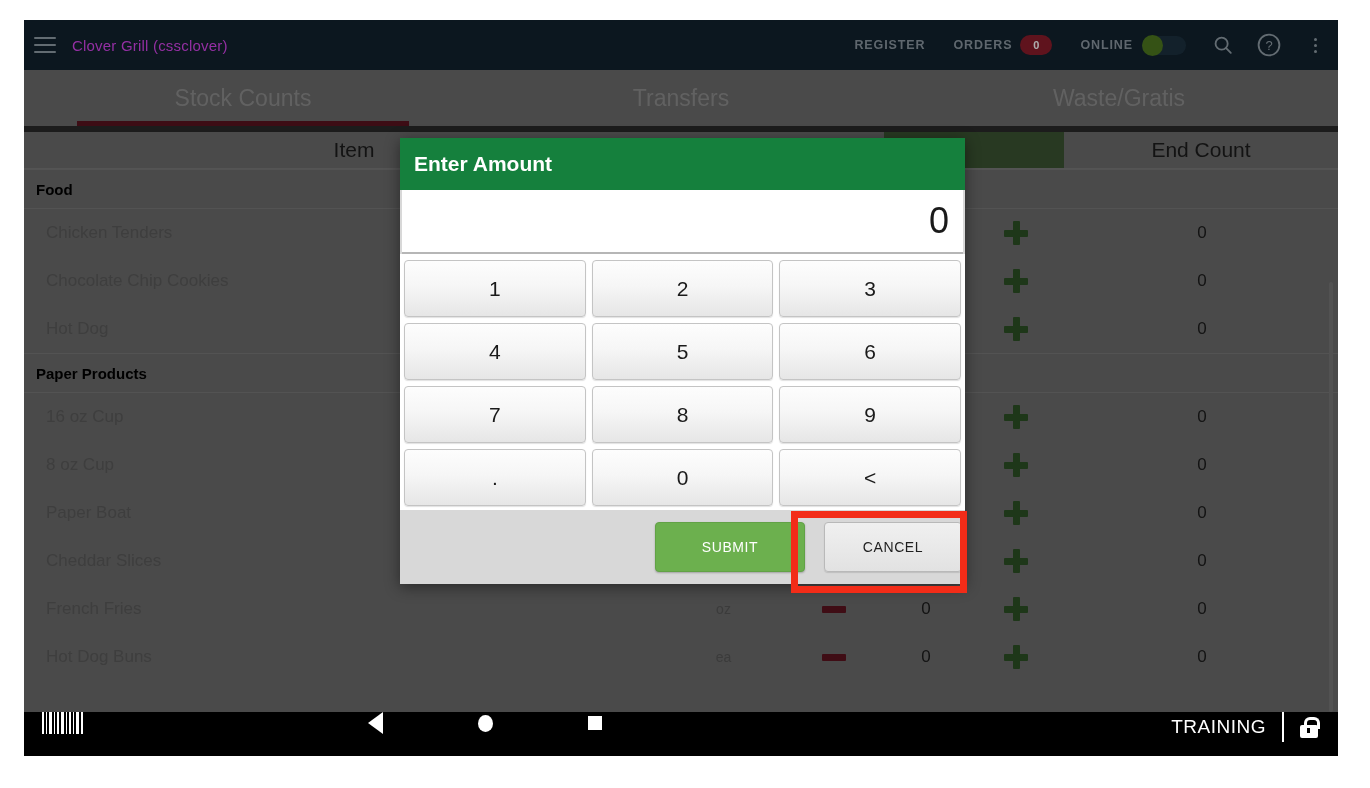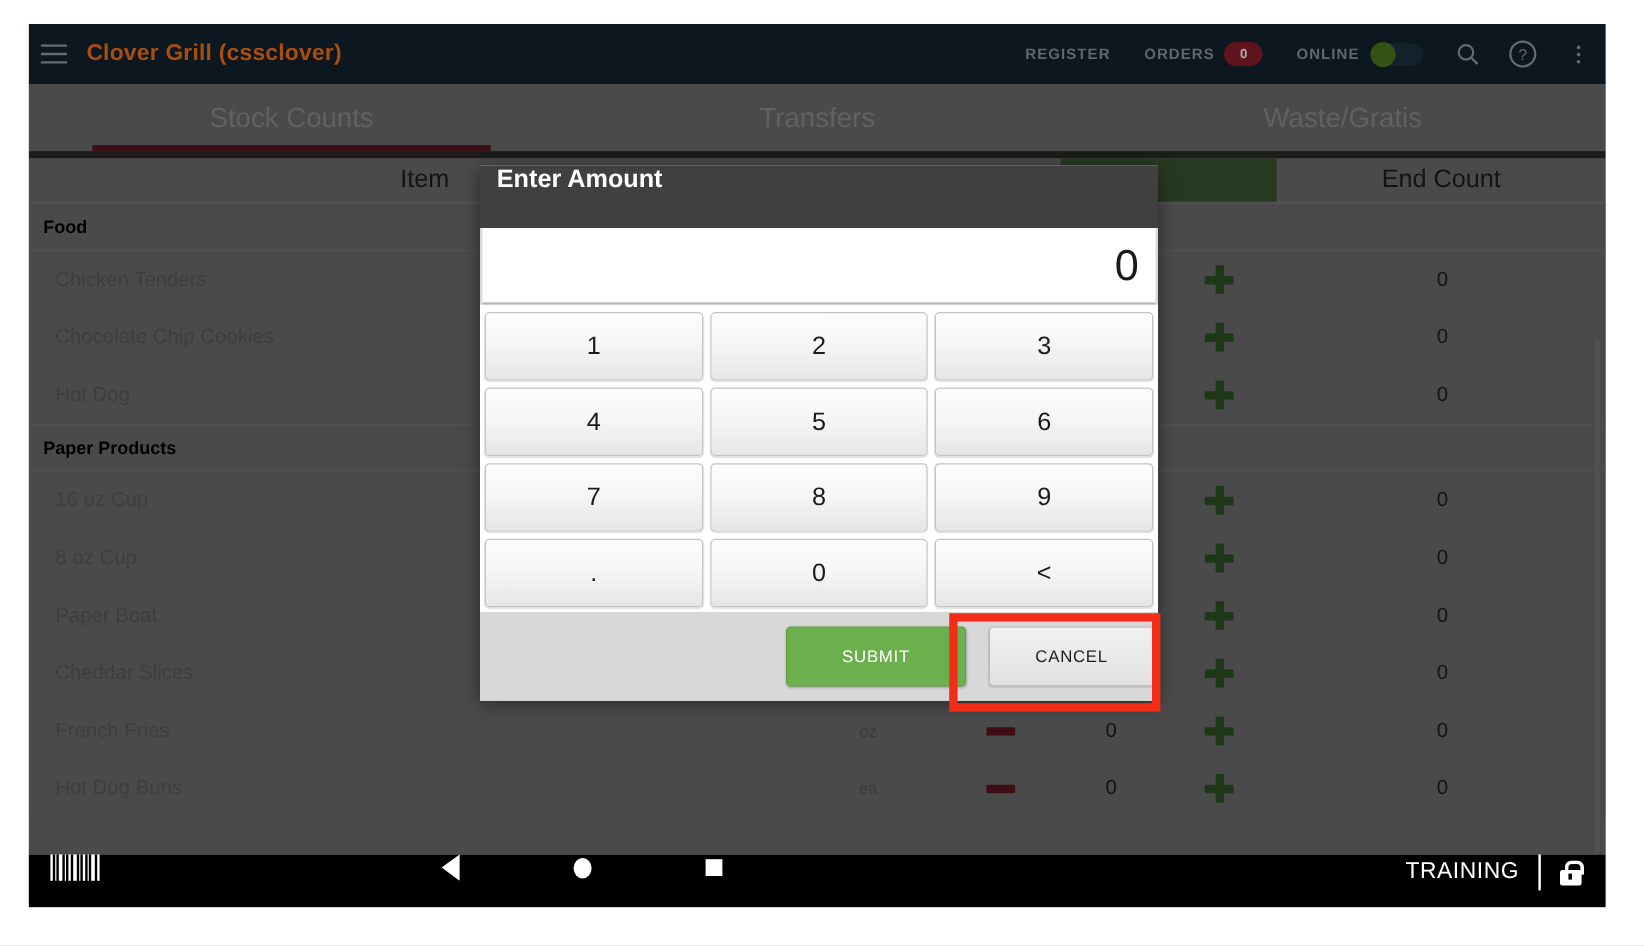--- a/index.html
+++ b/index.html
@@ -39,23 +39,23 @@
     color: #8d9aa3;
   }
   .hamburger {
     width: 22px; height: 16px;
     margin-left: 10px; margin-right: 16px;
     display: flex; flex-direction: column; justify-content: space-between;
     cursor: pointer;
   }
   .hamburger span { display:block; height: 2px; background: #93a0a9; border-radius:1px; }
   #app-title {
-    font-size: 19px;
-    font-weight: bold;
-    color: #f97316;
+    font-size: 15px;
+    font-weight: normal;
+    color: #d946ef;
     letter-spacing: 0.2px;
   }
   #topbar-right {
     margin-left: auto;
     display: flex;
     align-items: center;
     height: 100%;
   }
   .tb-cell {
     display: flex; align-items: center;
@@ -213,22 +213,22 @@
   
   #dialog {
     position: absolute;
     left: 400px; top: 138px;
     width: 565px;
     background: #d8d8d8;
     box-shadow: 0 3px 14px rgba(0,0,0,0.45);
   }
   #dlg-header {
     height: 52px;
-    background: #404040;
-    display:flex; 
+    background: #15803d;
+    display:flex; align-items:center;
     padding-left: 14px;
   }
   #dlg-title {
     color: #ffffff;
     font-size: 21px;
     font-weight: bold;
   }
   #dlg-display {
     background: #ffffff;
     height: 62px;

